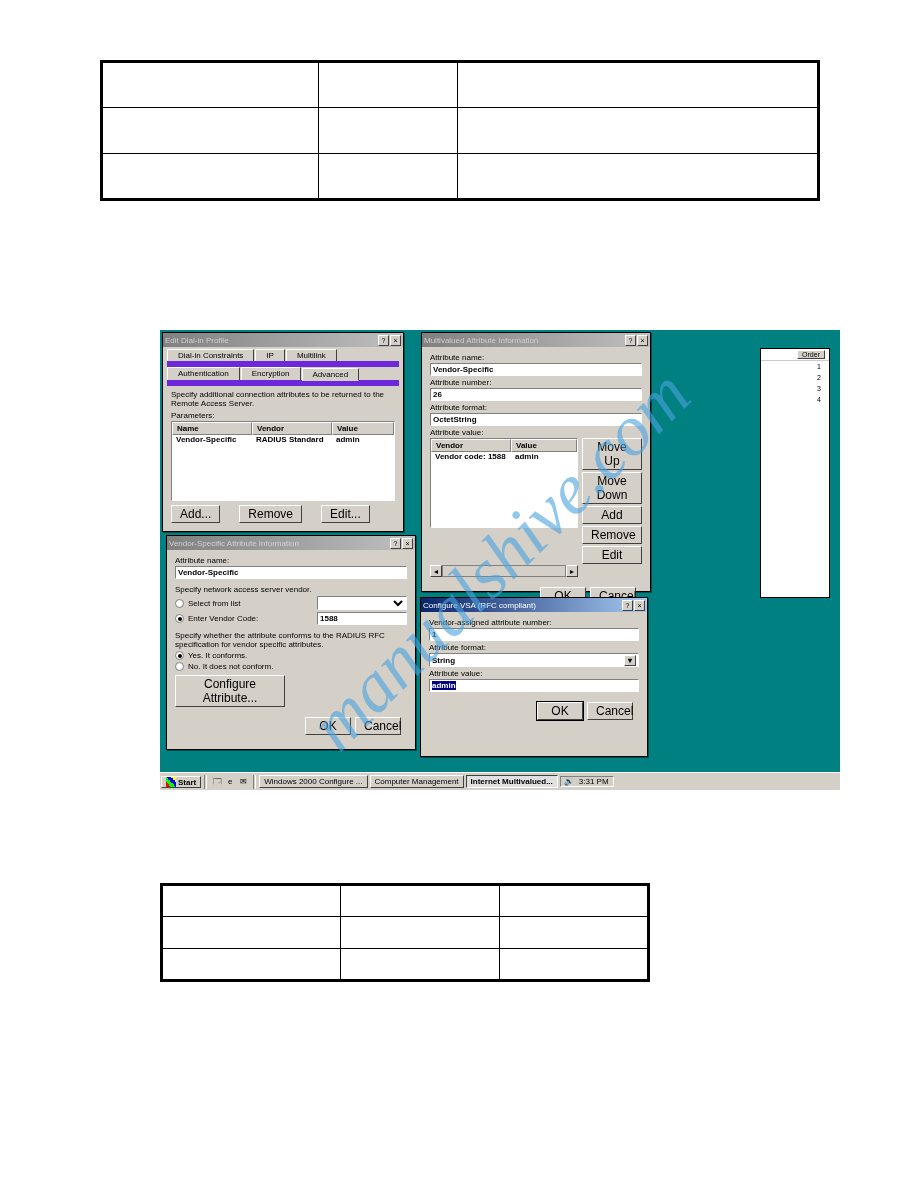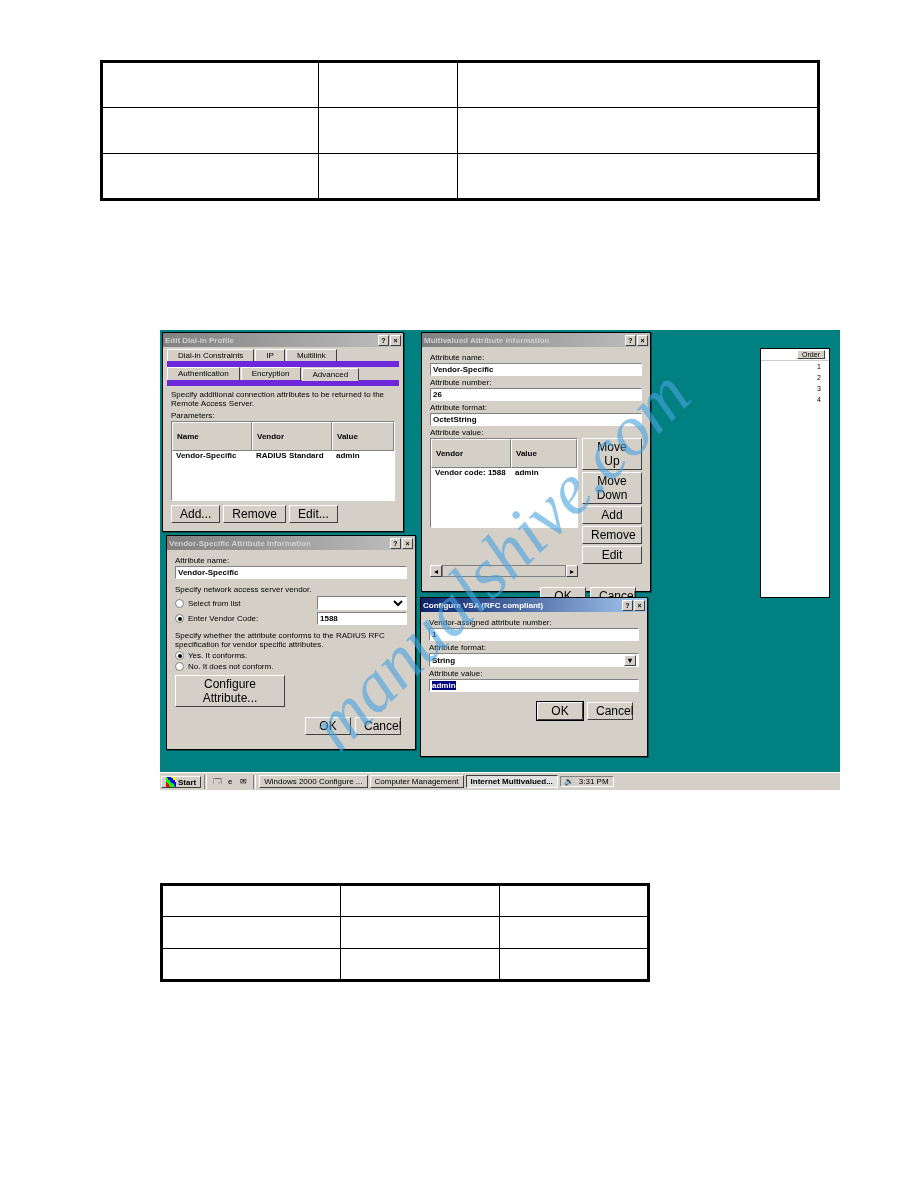--- a/index.html
+++ b/index.html
@@ -16,37 +16,37 @@
 
   .tbl2 { left: 160px; top: 883px; width: 490px; }
   .tbl2 td { height: 32px; }
   .tbl2 .c1 { width: 180px; }
   .tbl2 .c2 { width: 160px; }
   .tbl2 .c3 { width: 150px; }
 
   .ss { position: absolute; left: 160px; top: 330px; width: 680px; height: 460px; background: #008080; overflow: hidden; font-size: 8px; color: #000; }
 
   .win { position: absolute; background: #d4d0c8; border: 1px solid #000; box-shadow: 1px 1px 0 rgba(0,0,0,.4); }
-  .titlebar { height: 14px; display: flex; align-items: center; justify-content: space-between; padding: 0 2px; color: #fff; font-size: 8px; font-weight: bold; }
+  .titlebar { height: 14px; display: flex; align-items: center; justify-content: space-between; padding: 0 2px; color: #fff; font-size: 8px; font-weight: normal; }
   .tb-active { background: linear-gradient(90deg, #0a246a 0%, #a6caf0 100%); }
   .tb-inactive { background: linear-gradient(90deg, #808080 0%, #c0c0c0 100%); color: #d0d0d0; }
   .tb-btns { display: flex; gap: 1px; }
   .tb-btn { width: 11px; height: 11px; background: #d4d0c8; border: 1px solid #fff; border-right-color: #404040; border-bottom-color: #404040; font-size: 7px; display: flex; align-items: center; justify-content: center; color: #000; cursor: default; }
 
   .tabstrip { display: flex; border-bottom: 6px solid #6d28d9; margin: 2px 4px 0; }
   .tab { padding: 1px 10px; background: #d4d0c8; border: 1px solid #fff; border-right-color:#404040; border-bottom: none; margin-right: 1px; font-size: 8px; cursor: default; position: relative; }
   .tab.sel { background:#d4d0c8; z-index:2; top:1px; border-bottom:1px solid #d4d0c8; }
 
   .body { padding: 4px 8px; font-size: 8px; }
   .sunken { background: #fff; border: 1px solid #808080; border-right-color:#fff; border-bottom-color:#fff;font-weight:bold; }
   .raised { border: 1px solid #fff; border-right-color:#404040; border-bottom-color:#404040; background:#d4d0c8; }
   .btn { padding: 1px 8px; font-size: 12px; cursor: default; text-align: center; }
   .group-lbl { margin: 2px 0 1px; }
   .list-head { background: #d4d0c8; display: flex; font-size: 8px; }
-  .list-head span { padding: 9px 4px; border: 1px solid #fff; border-right-color:#808080; border-bottom-color:#808080; }
+  .list-head span { padding: 1px 4px; border: 1px solid #fff; border-right-color:#808080; border-bottom-color:#808080; }
   .list-body { background:#fff; font-size: 8px; }
   .row { display: flex; padding: 0 4px; }
   .radio { display: flex; align-items: center; gap: 4px; margin: 2px 0; }
   .radio-dot { width: 9px; height: 9px; border-radius: 50%; background:#fff; border: 1px solid #808080; display:flex; align-items:center; justify-content:center; }
   .radio-dot.sel::after { content:''; width:4px; height:4px; background:#000; border-radius:50%; }
   .field { display:block; width: 100%; padding: 1px 2px; font-size:8px; }
   select.field { height: 14px; }
   .btn-row { display:flex; justify-content:flex-end; gap:4px; margin-top:6px; padding: 4px 6px; }
   .hl { background: #000080; color:#fff; }
 
@@ -155,21 +155,21 @@
           <span style="flex:1;">Value</span>
         </div>
         <div class="list-body">
           <div class="row">
             <span style="width:80px;">Vendor-Specific</span>
             <span style="width:80px;">RADIUS Standard</span>
             <span style="flex:1;">admin</span>
           </div>
         </div>
       </div>
-      <div style="display:flex; gap:3px; margin-top:4px;">
+      <div style="display:flex; gap:19px; margin-top:4px;">
         <div class="raised btn">Add...</div>
         <div class="raised btn">Remove</div>
         <div class="raised btn">Edit...</div>
       </div>
     </div>
   </div>
 
   <div class="win" style="left:6px; top:205px; width:250px; height:215px;">
     <div class="titlebar tb-inactive">
       <span>Vendor-Specific Attribute Information</span>

